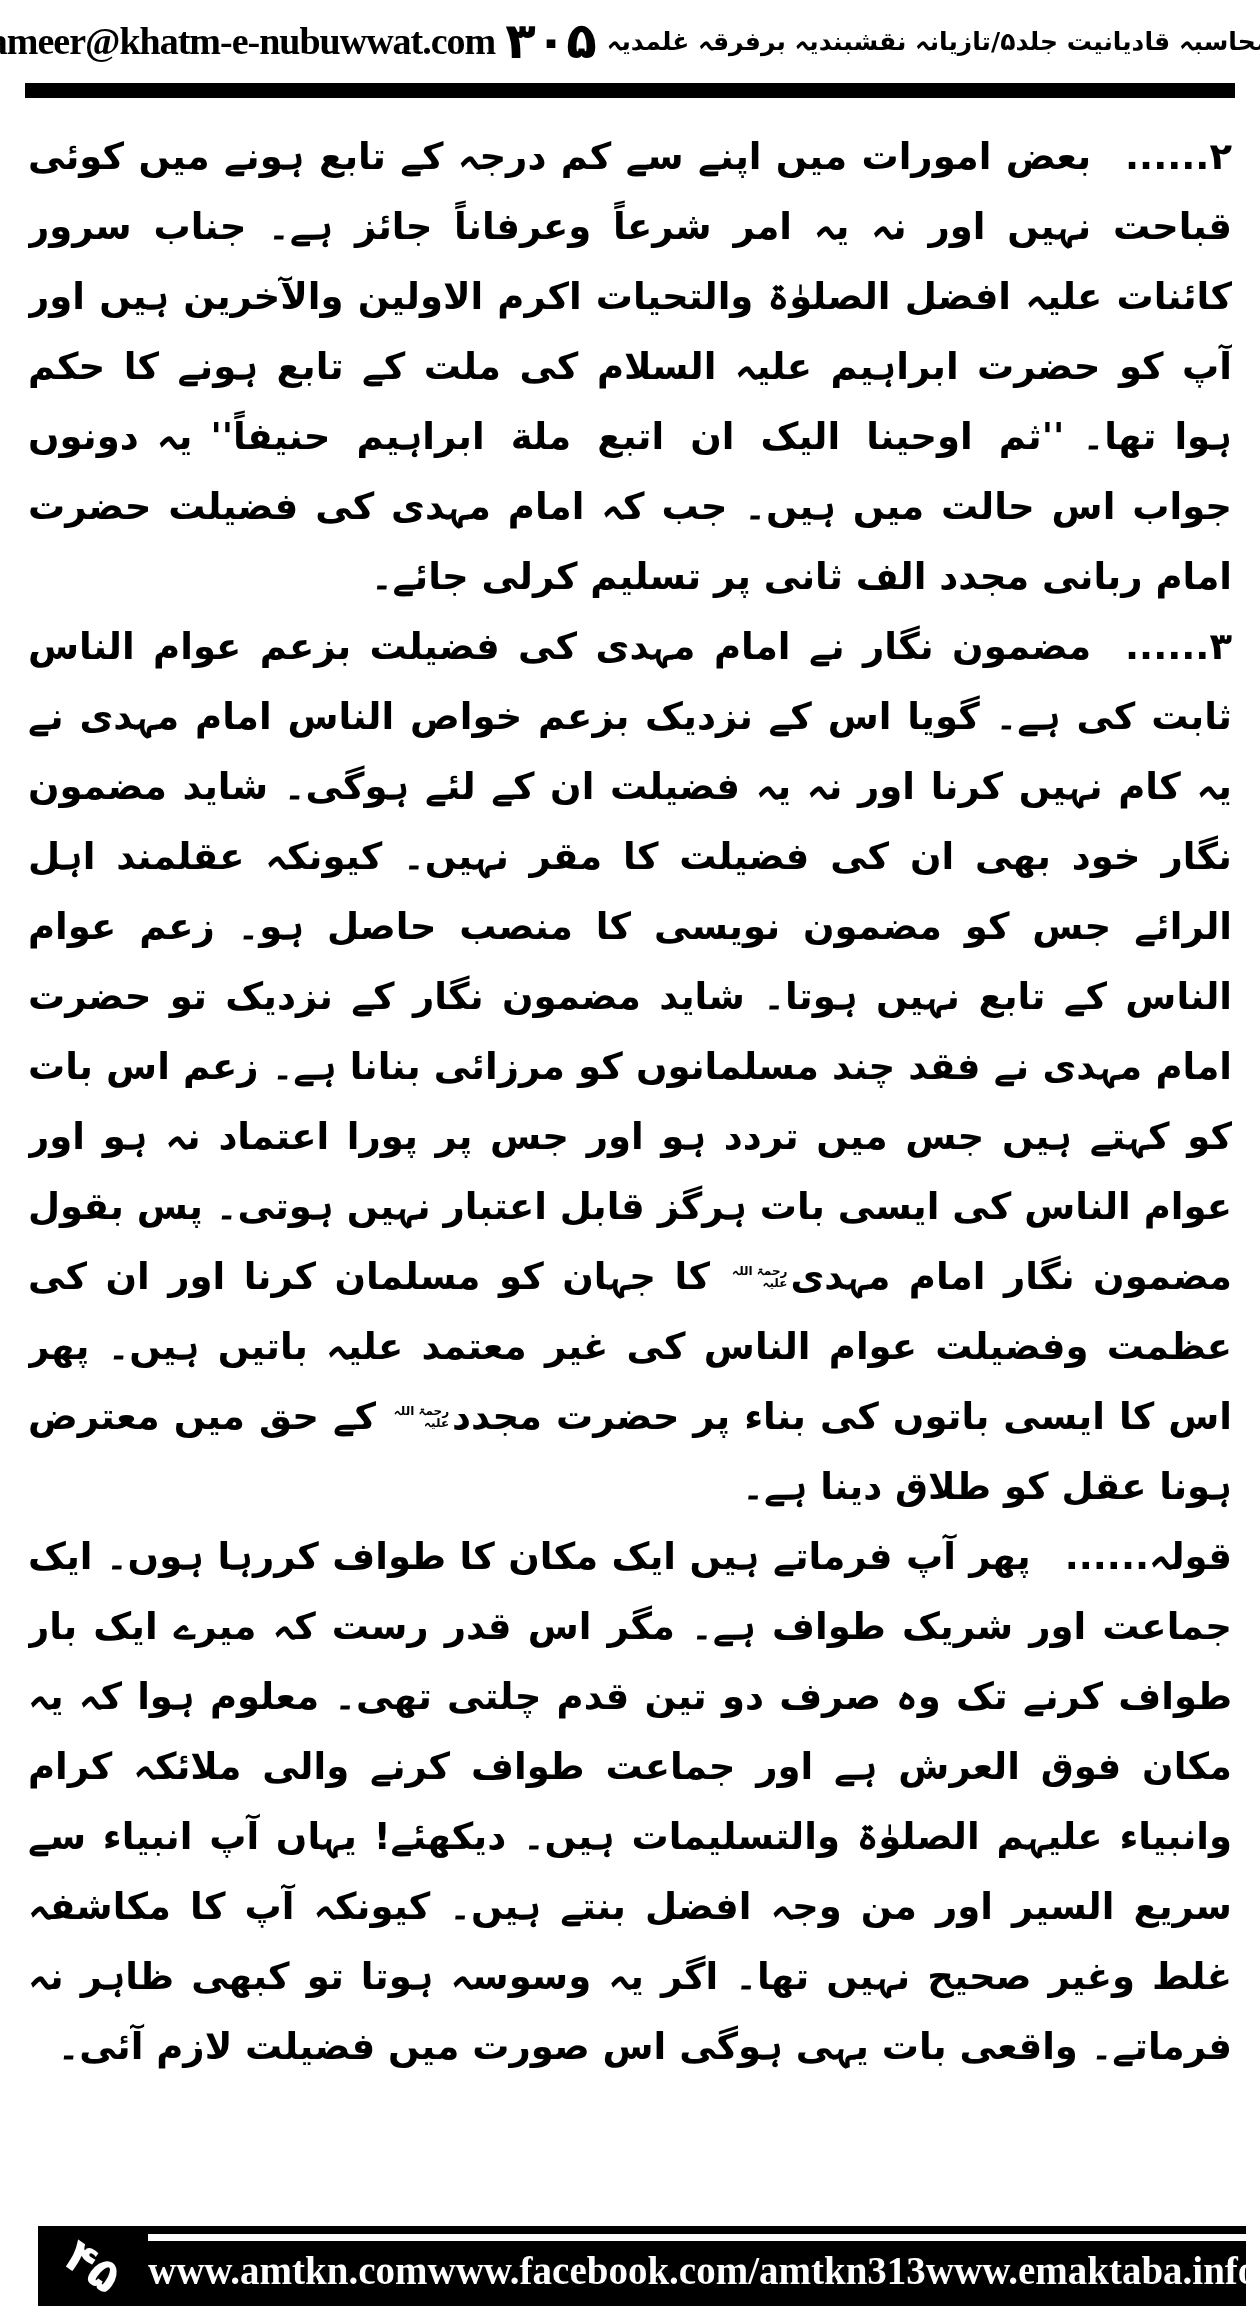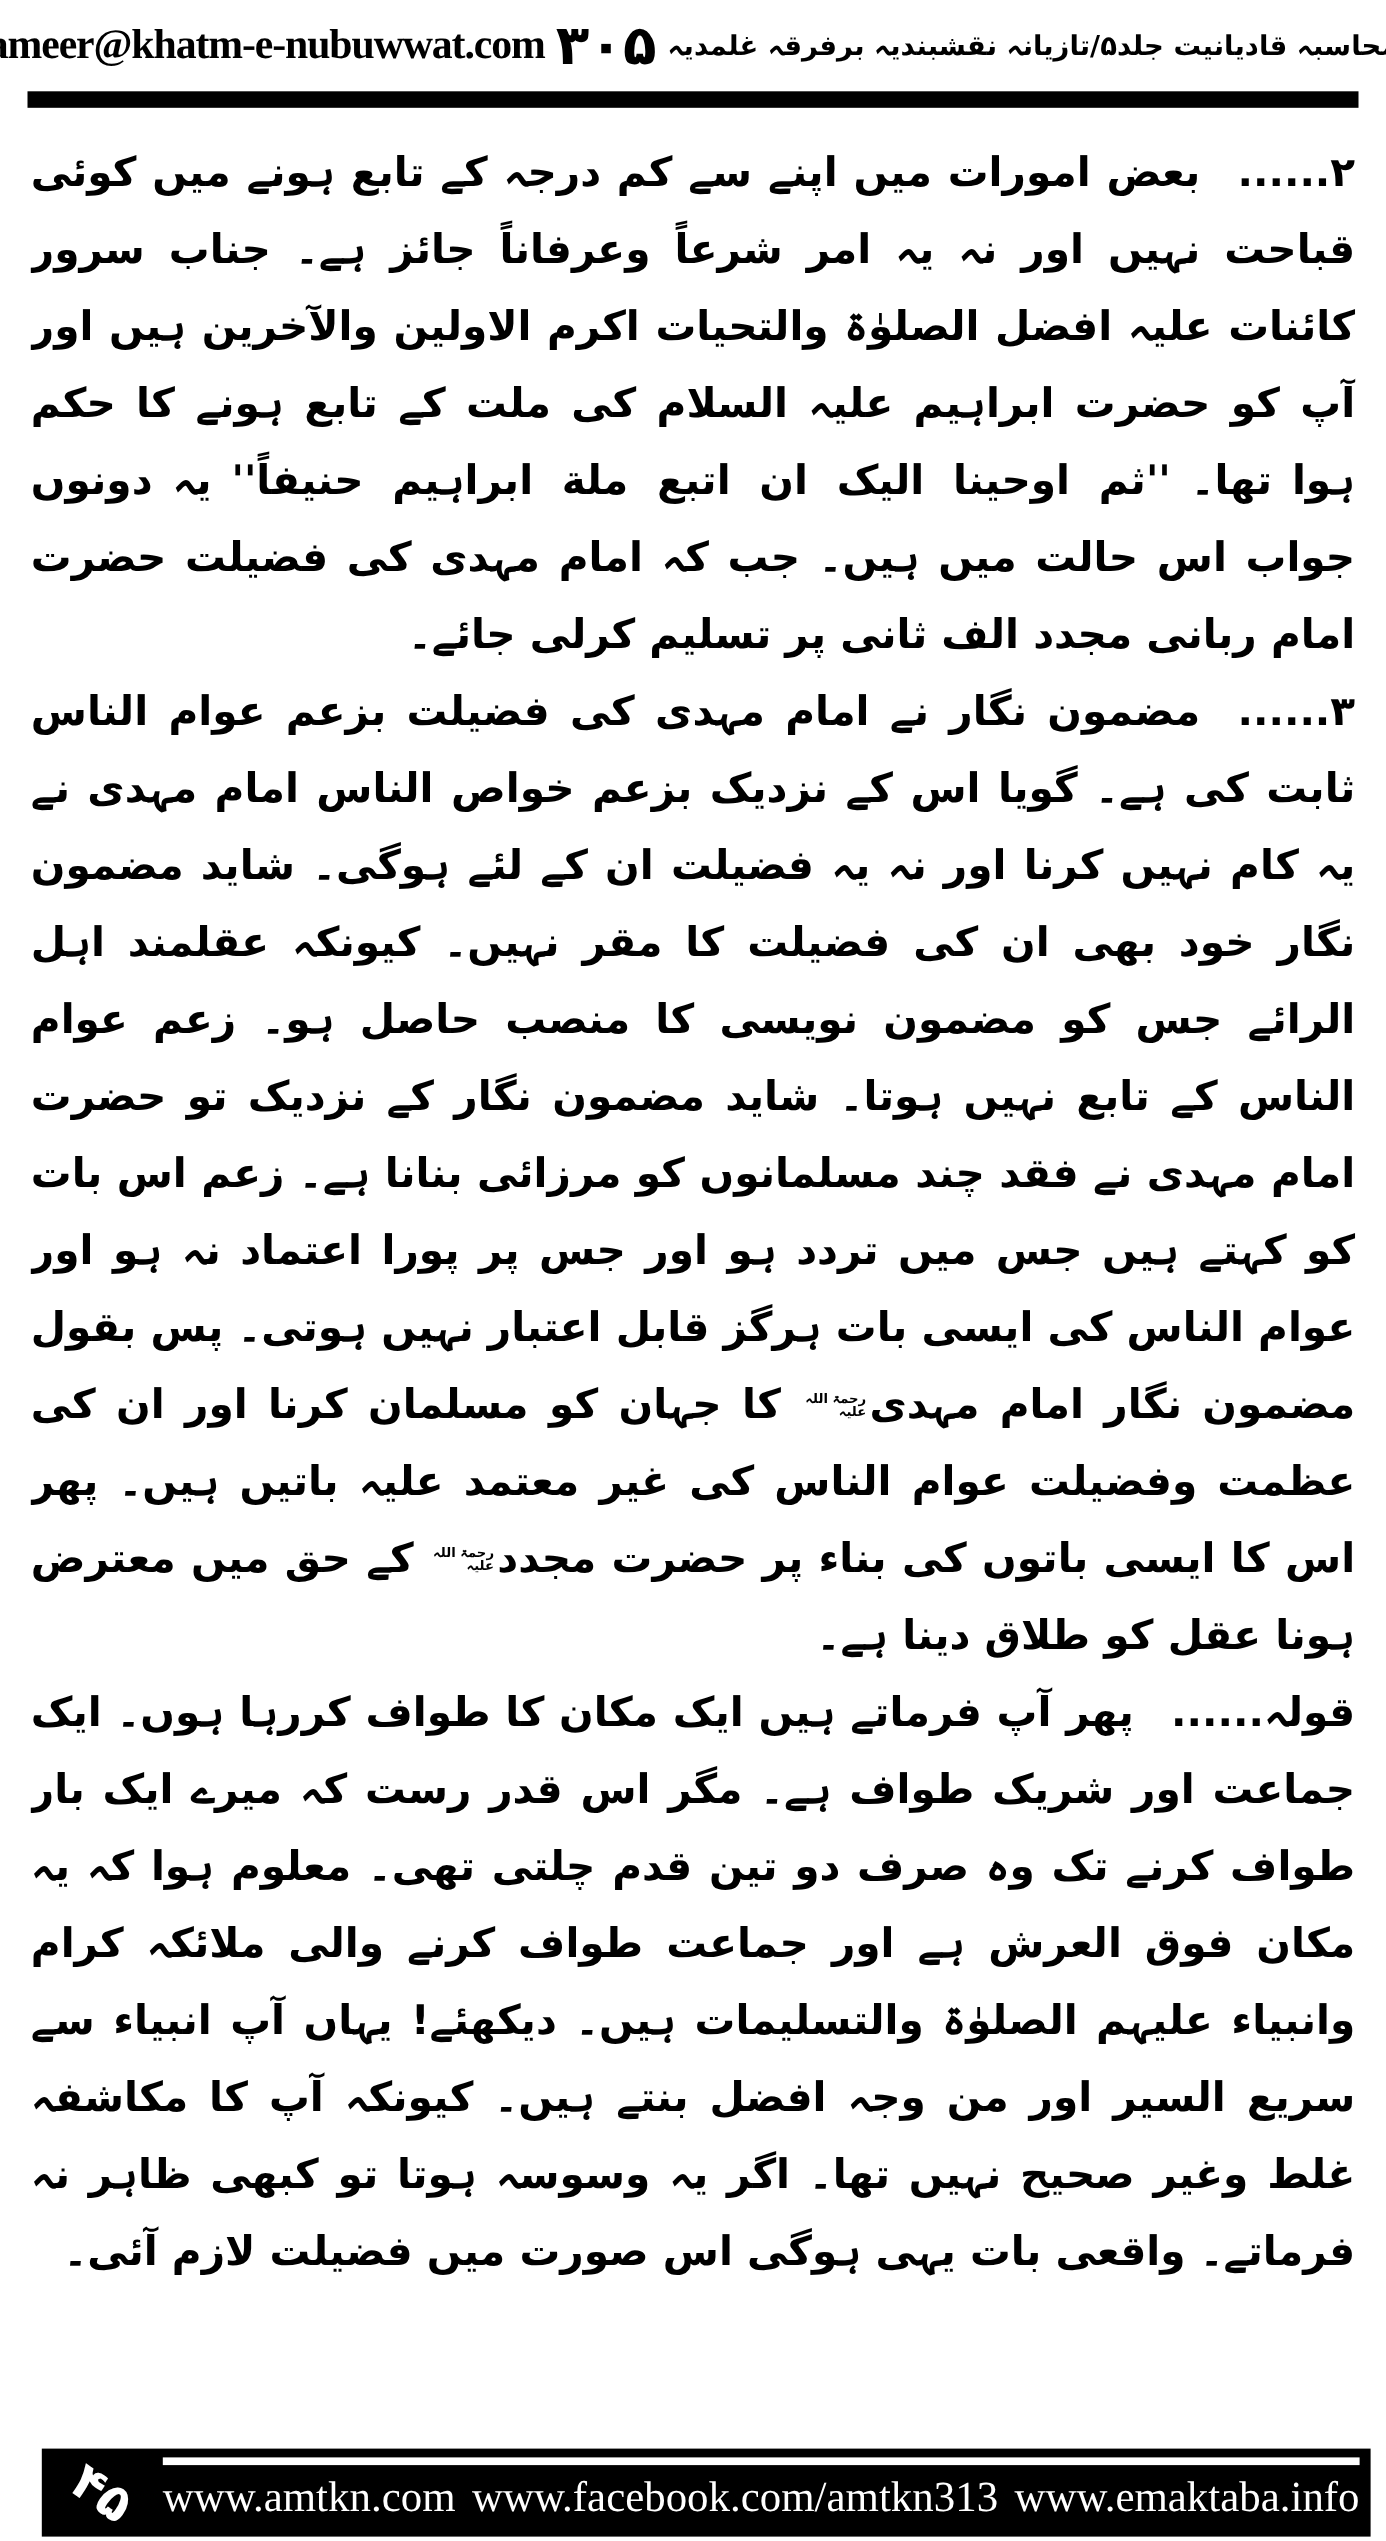--- a/index.html
+++ b/index.html
@@ -64,21 +64,21 @@
     width:110px;display:flex;align-items:center;justify-content:center;
     font-size:46px;font-weight:900;
     flex-shrink:0;
   }
   .ftr-num-inner{display:inline-block;transform:rotate(35deg);}
   .ftr-right{flex:1;display:flex;flex-direction:column;padding:8px 10px 4px 0;}
   .ftr-line{height:7px;background:#fff;margin-bottom:4px;}
   .ftr-urls{
     display:flex;justify-content:space-between;align-items:baseline;
     font-family:"Liberation Serif",serif;
-    font-weight:400;font-size:39px;line-height:52px;
+    font-weight:700;font-size:39px;line-height:52px;
     white-space:nowrap;
   }
 </style>
 </head>
 <body>
 
 <div class="page">
 
   <div class="header">
     <span class="hdr-email">ameer@khatm-e-nubuwwat.com</span>

